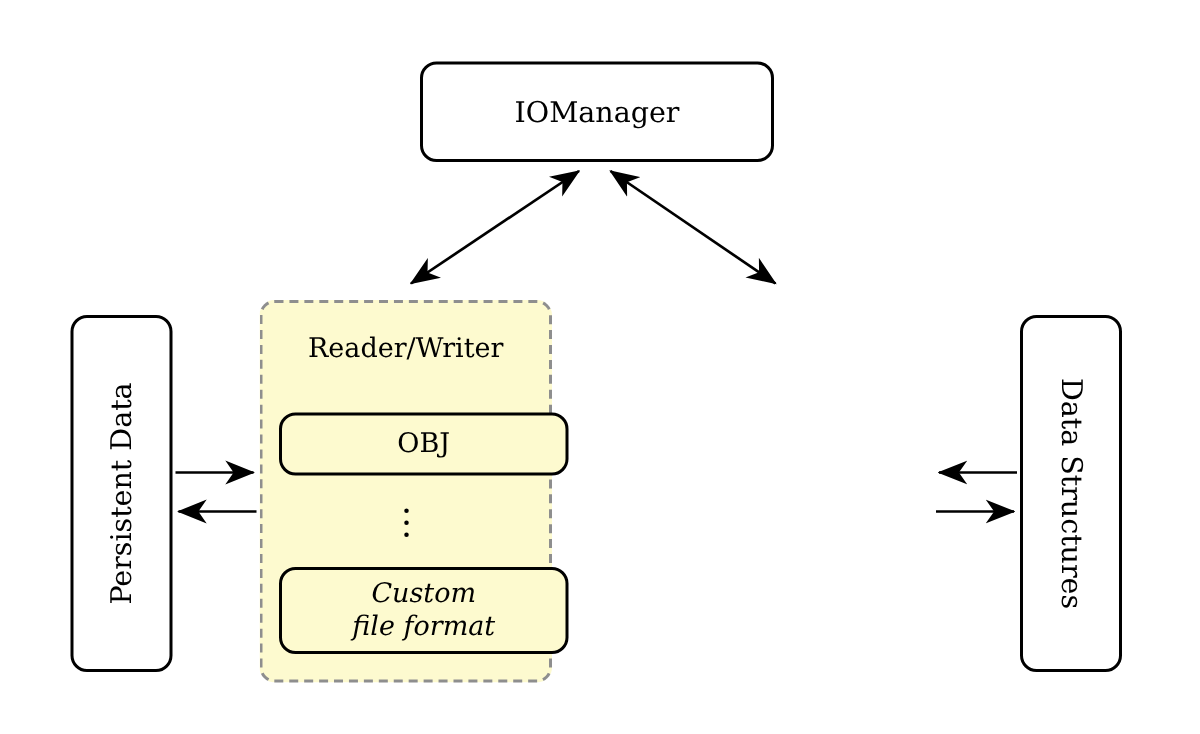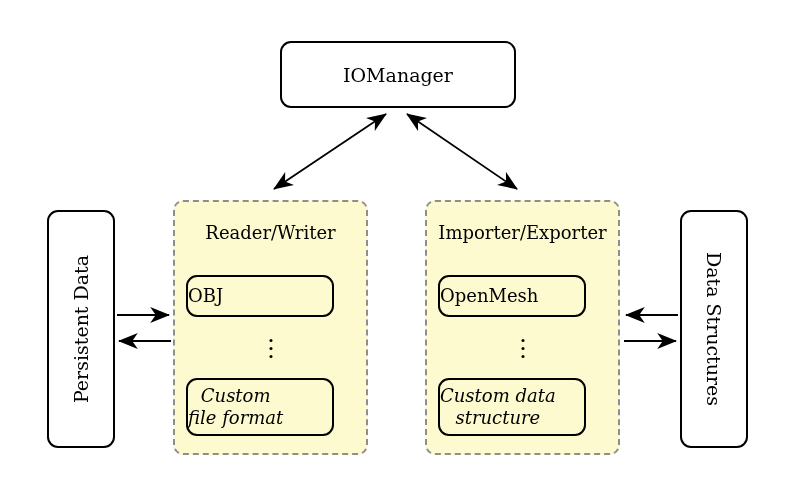--- a/index.html
+++ b/index.html
@@ -50,27 +50,27 @@
   .panel-left  { left: 173px; }
   .panel-right { left: 425px; }
   .panel-title {
     position: absolute;
     top: 20px; left: 0; width: 100%;
     text-align: center;
     font-size: 18px;
   }
   .inner-node {
     position: absolute;
-    left: 11px; width: 148px;
+    left: 11px; width: 193px;
     background: #FDFACF;
     border: 2.5px solid #000000;
     border-radius: 11px;
     display: flex;
     align-items: center;
-    justify-content: flex-start;
+    justify-content: center;
     text-align: center;
     font-size: 18px;
     line-height: 22px;
   }
   .inner-top    { top: 73px;  height: 42px; }
   .inner-bottom { top: 176px; height: 58px; font-style: italic; }
   .multiline { white-space: pre-line; }
 
   
   .vdots {
@@ -126,35 +126,20 @@
         <i></i>
         <i></i>
         <i></i>
       </div>
     <div class="inner-node inner-bottom">
       <span class="multiline">Custom
 file format</span>
     </div>
   </div>
 
-  <div class="panel panel-right">
-    <div class="panel-title">Importer/Exporter</div>
-    <div class="inner-node inner-top">
-      <span>OpenMesh</span>
-    </div>
-    <div class="vdots">
-        <i></i>
-        <i></i>
-        <i></i>
-      </div>
-    <div class="inner-node inner-bottom">
-      <span class="multiline">Custom data
-structure</span>
-    </div>
-  </div>
 
   <svg class="arrows" width="800" height="489" viewBox="0 0 800 489">
     <defs>
       <marker id="ah" viewBox="0 0 10 8" refX="9.5" refY="4" markerWidth="11" markerHeight="9" orient="auto-start-reverse">
         <path d="M0,0 L10,4 L0,8 L2.8,4 Z" fill="#000000"></path>
       </marker>
     </defs>
     <line x1="386" y1="114" x2="274" y2="189" marker-start="url(#ah)" marker-end="url(#ah)"></line>
     <line x1="407" y1="114" x2="517" y2="189" marker-start="url(#ah)" marker-end="url(#ah)"></line>
     <line x1="117" y1="315" x2="169" y2="315" marker-end="url(#ah)"></line>

